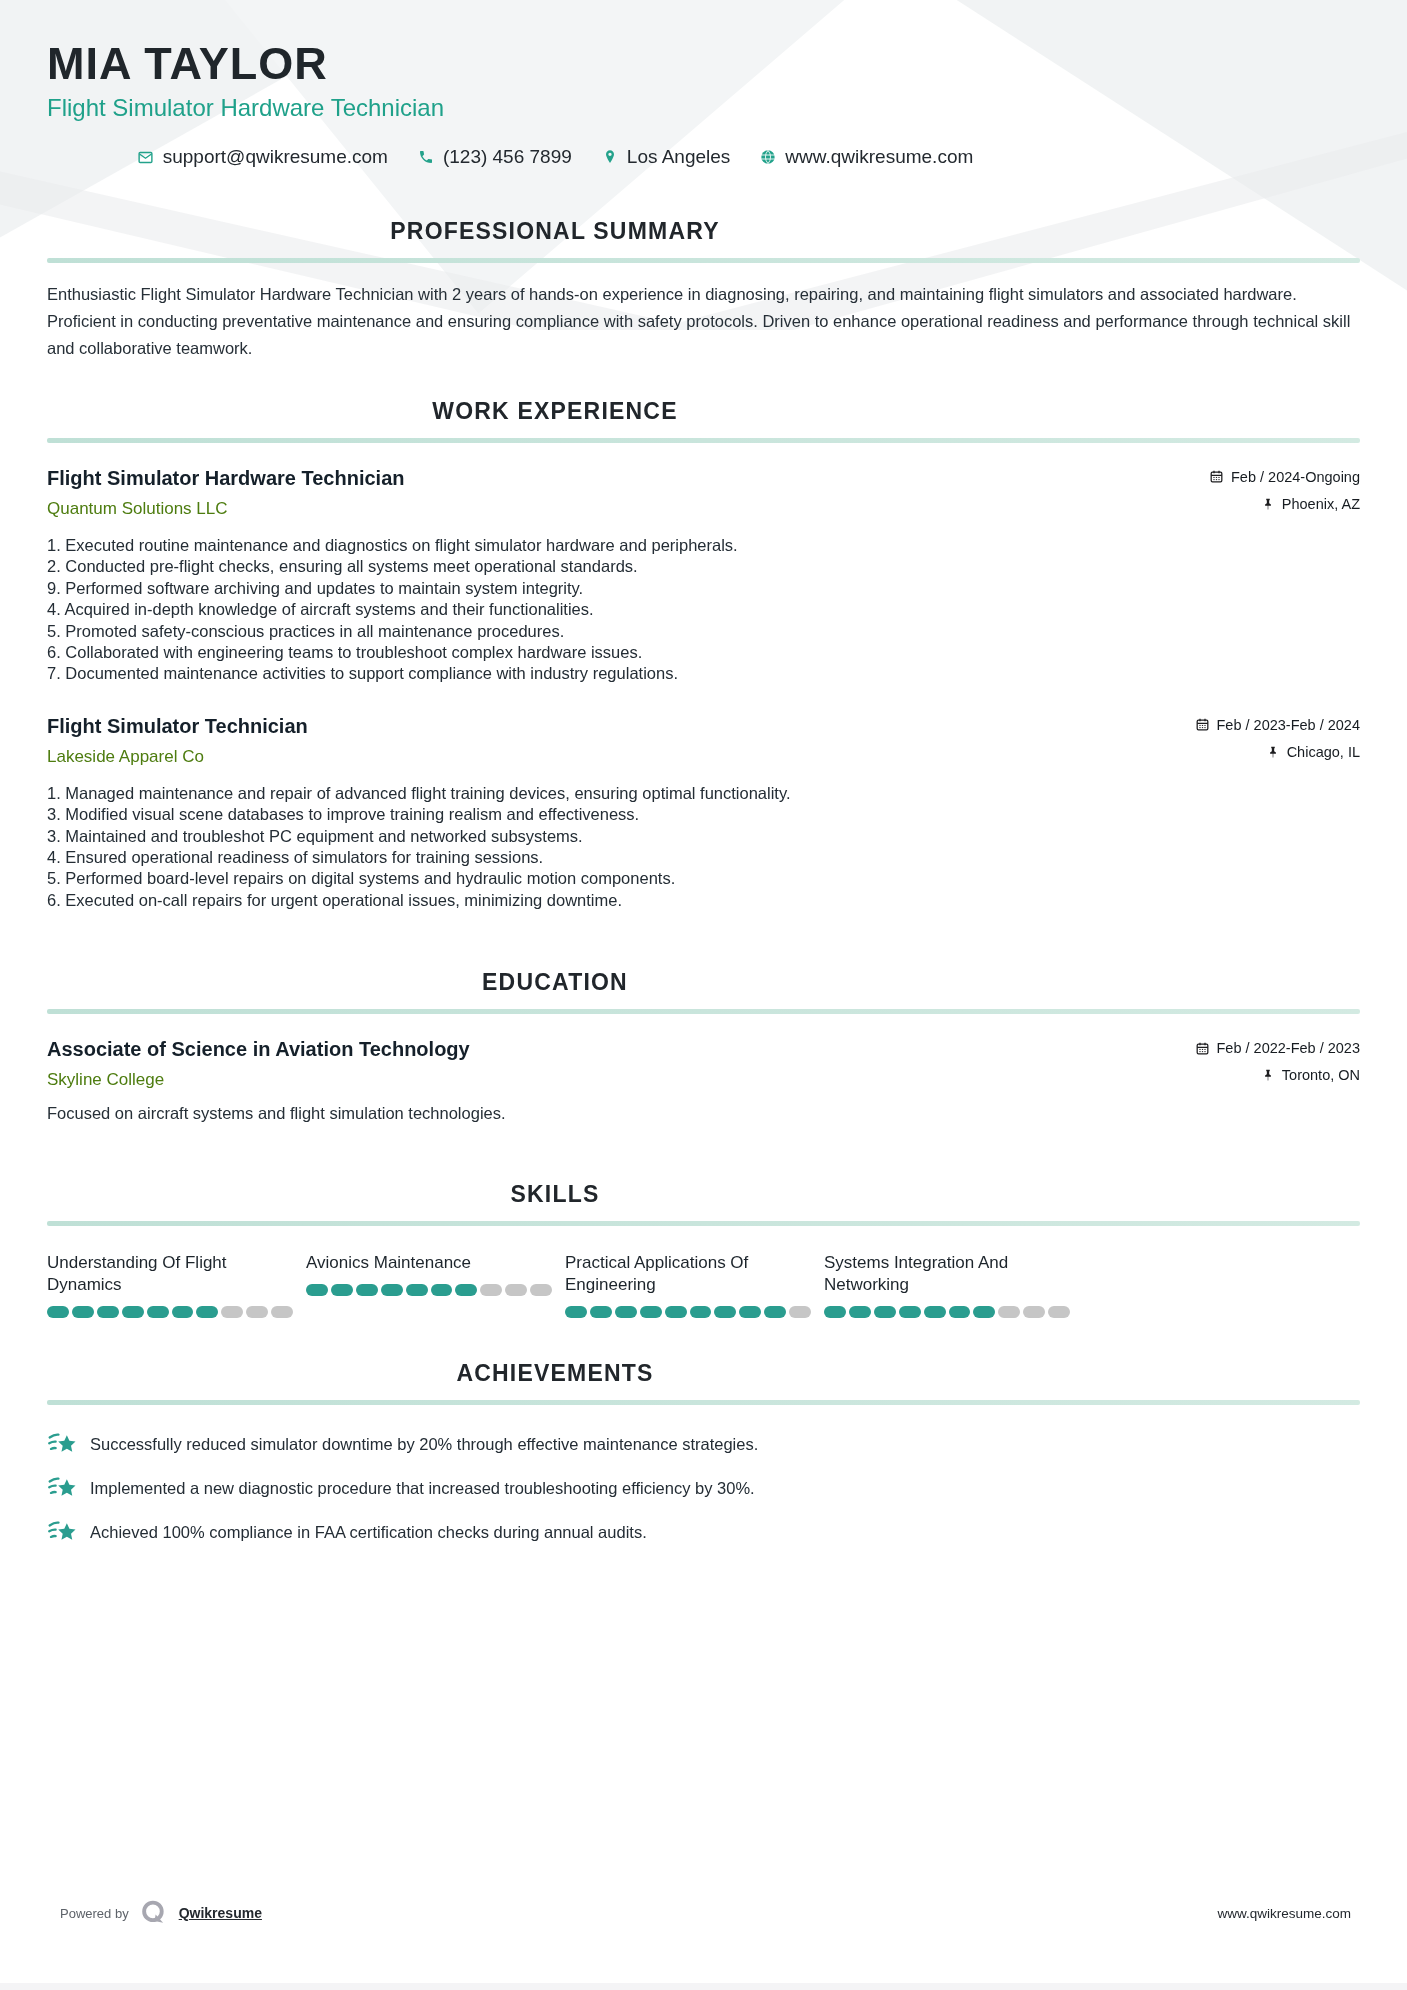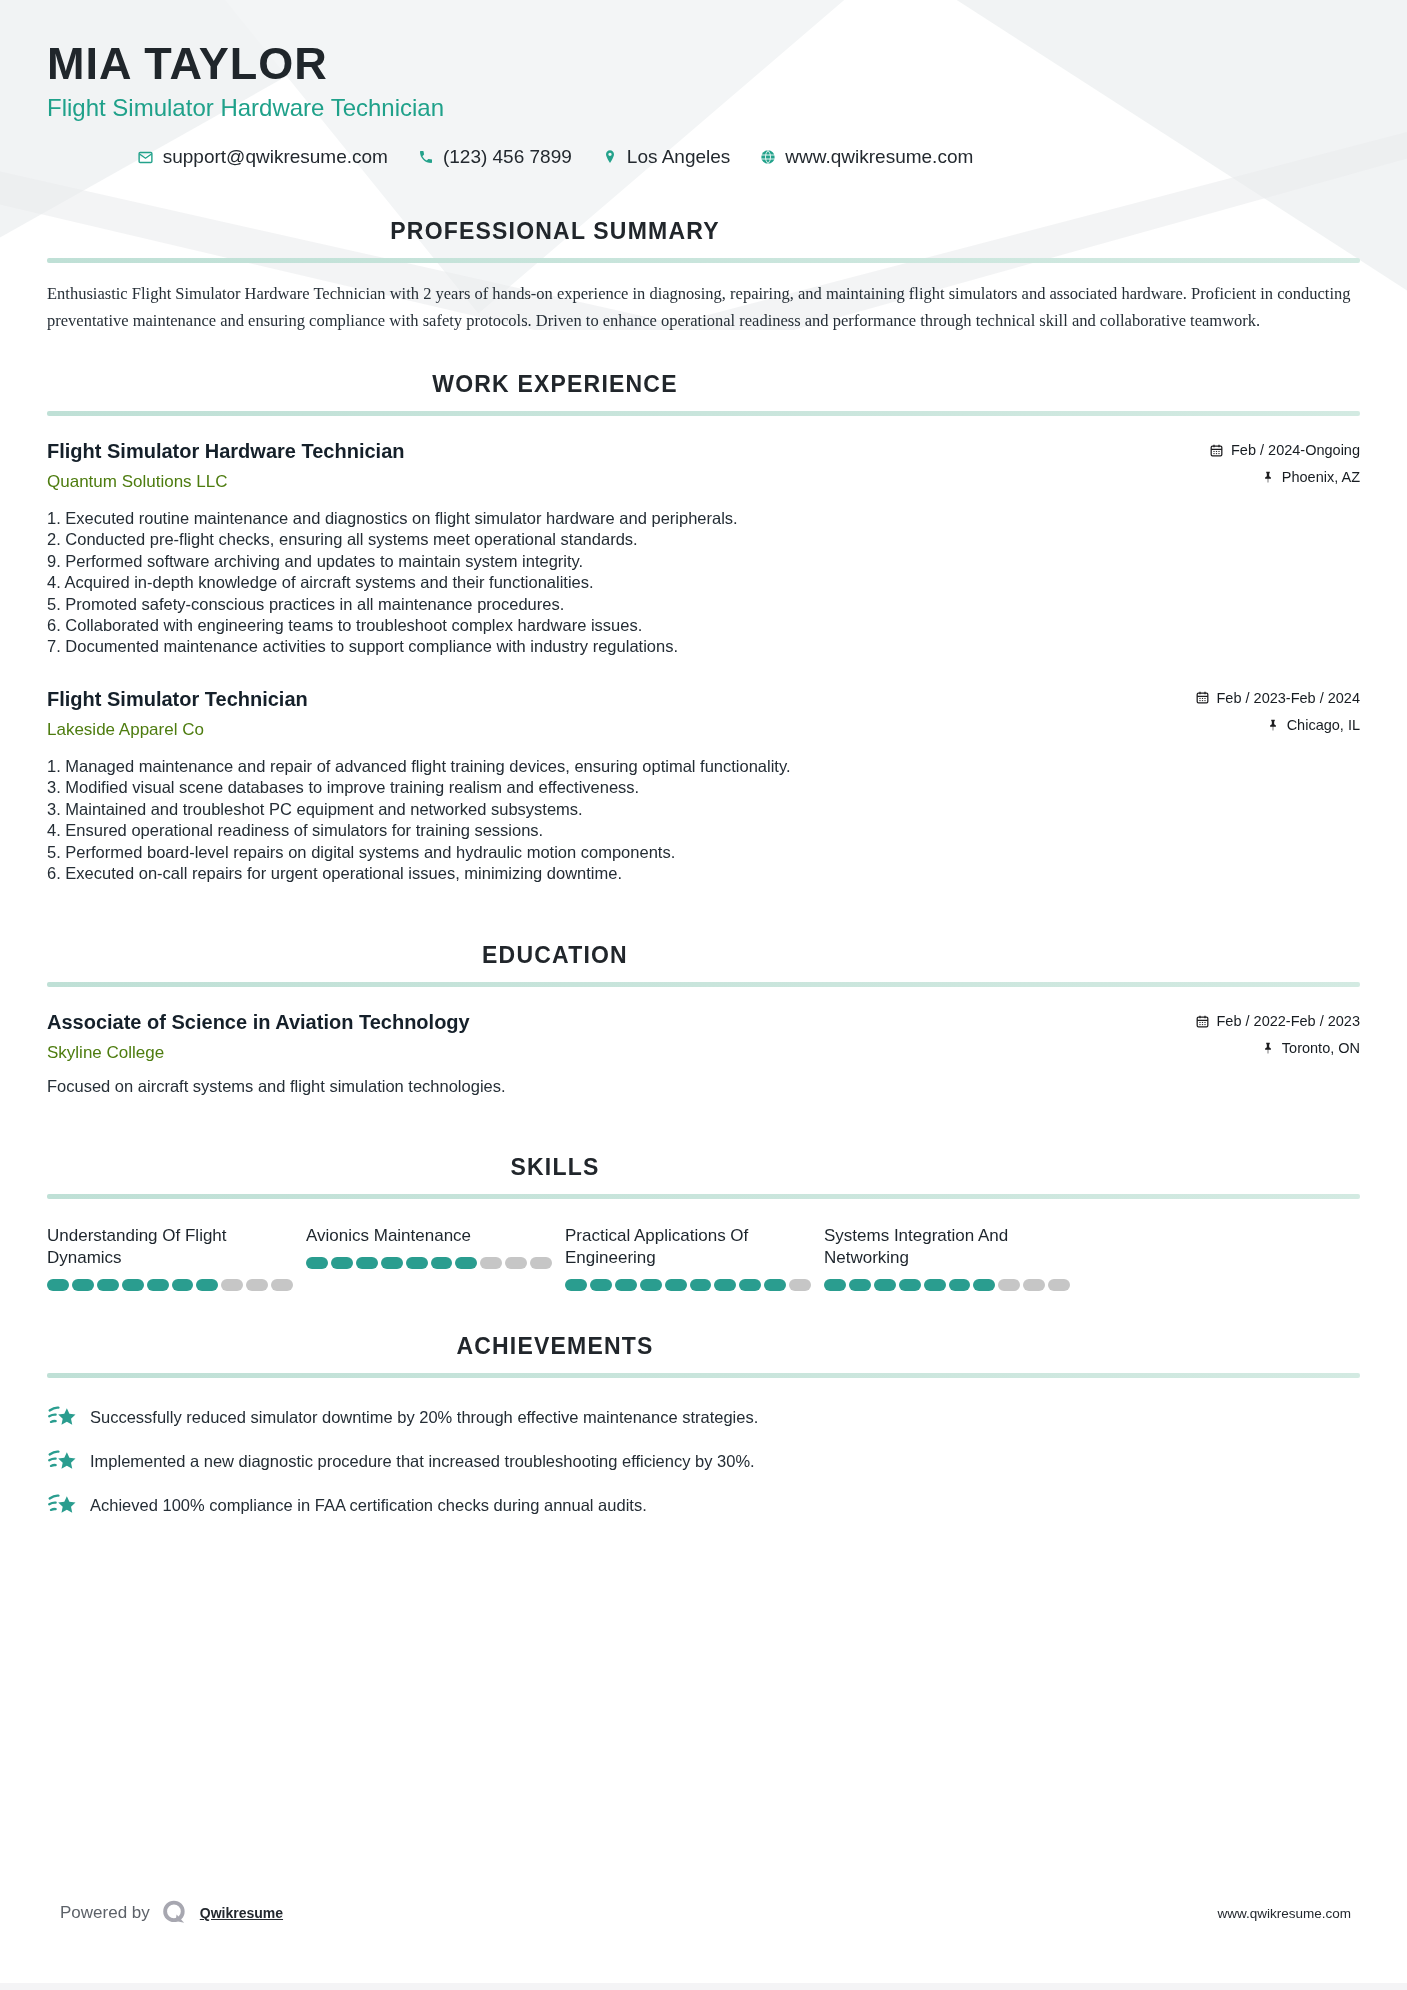--- a/index.html
+++ b/index.html
@@ -22,21 +22,21 @@
   .name{font-size:45px;line-height:1.05;font-weight:bold;letter-spacing:1px;color:#20262b;margin:0;}
   .subtitle{font-size:24px;color:#1fa18a;margin-top:7px;}
   .contact-row{display:flex;justify-content:center;align-items:center;gap:30px;margin-top:24px;font-size:19px;color:#23292f;}
   .citem{display:flex;align-items:center;gap:9px;}
   .citem svg{color:#23a28b;flex:0 0 auto;}
 
   .sec-head{font-size:23px;font-weight:bold;letter-spacing:1.2px;color:#21262b;text-align:center;margin:0;}
   .divider{height:5px;border-radius:2px;background:linear-gradient(to right,#bfe0d6,#d3eae2);margin-top:13px;}
 
   .summary-sec{margin-top:50px;}
-  .summary-text{font-size:16.5px;line-height:1.63;color:#262f37;margin:18px 0 0 0;font-family:Liberation Serif, serif;}
+  .summary-text{font-size:16.5px;line-height:1.63;color:#262f37;margin:18px 0 0 0;}
 
   .work-sec{margin-top:36px;}
   .job{margin-top:24px;}
   .job + .job{margin-top:30px;}
   .job-head{display:flex;justify-content:space-between;align-items:flex-start;}
   .job-title{font-size:20px;font-weight:bold;color:#15202a;margin:0;}
   .company{font-size:17px;color:#4d7c0f;margin-top:9px;}
   .job-meta{text-align:right;font-size:14.5px;color:#171c21;padding-top:2px;}
   .meta-line{display:flex;justify-content:flex-end;align-items:center;gap:7px;}
   .meta-line + .meta-line{margin-top:11px;}
@@ -55,21 +55,21 @@
   .seg{width:22px;height:12px;border-radius:6px;background:#c6c6c6;}
   .seg.filled{background:#2a9d8f;}
 
   .ach-sec{margin-top:42px;}
   .ach-list{margin-top:26px;}
   .ach-item{display:flex;align-items:center;gap:13px;margin-bottom:17px;}
   .ach-text{font-size:16.5px;color:#242d35;}
 
   .footer{position:absolute;left:60px;right:56px;bottom:62px;display:flex;justify-content:space-between;align-items:center;}
   .footer-left{display:flex;align-items:center;gap:10px;}
-  .powered{font-size:17px;color:#5d6269;}
+  .powered{font-size:13px;color:#5d6269;}
   .brand{font-size:14px;color:#23282e;text-decoration:underline;font-weight:bold;}
   .site{font-size:13.5px;color:#23282e;}
 </style>
 </head>
 <body>
 
 <div class="decor">
   <div class="tri tri1"></div>
   <div class="tri tri2"></div>
   <div class="tri tri3"></div>

